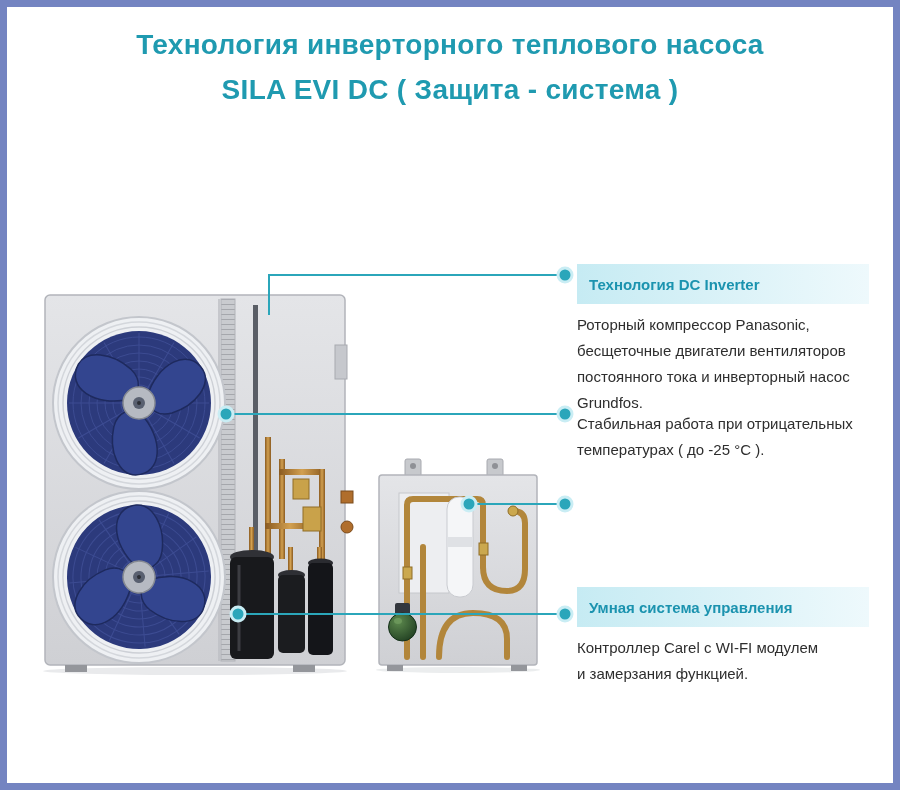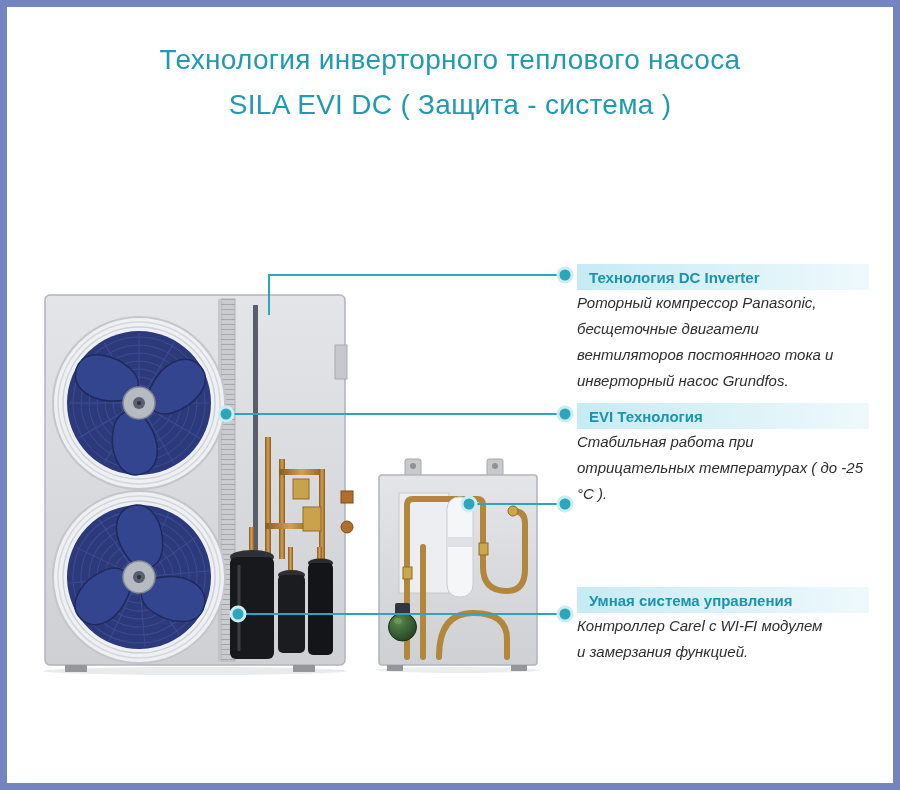--- a/index.html
+++ b/index.html
@@ -9,48 +9,48 @@
   .canvas {
     position:relative;
     width:900px; height:790px;
     background:#ffffff;
     border:7px solid #7484c1;
     overflow:hidden;
   }
 
   .title {
     position:absolute;
-    top:30px; left:0;
+    top:15px; left:0;
     width:100%;
     text-align:center;
     color:#1f9ab0;
-    font-weight:normal;
+    font-weight:bold;
     font-size:28px;
     line-height:45px;
     letter-spacing:0.3px;
   }
 
   .diagram-svg { position:absolute; left:0; top:0; }
 
   .callout { position:absolute; left:570px; width:292px; }
   .callout-label {
-    height:26px;
+    height:40px;
     display:flex; align-items:center;
     padding-left:12px;
     background:linear-gradient(to right, #c6ebf3, #eef9fc);
     color:#1b93af;
     font-weight:bold;
     font-size:15px;
     white-space:nowrap;
   }
   .callout-text {
+    margin-top:8px;
     font-size:15px;
     line-height:26px;
     color:#2e2e2e;
-    font-style:italic;
   }
 </style>
 </head>
 <body>
 
 <div class="canvas">
 
   <div class="title">
     <div>Технология инверторного теплового насоса</div>
     <div>SILA EVI DC ( Защита - система )</div>
@@ -206,21 +206,20 @@
       <circle cx="231" cy="607" r="7"></circle>
     </g>
   </svg>
 
   <div class="callout" style="top:257px">
     <div class="callout-label">Технология DC Inverter</div>
     <div class="callout-text">Роторный компрессор Panasonic, бесщеточные двигатели вентиляторов постоянного тока и инверторный насос Grundfos.</div>
   </div>
 
   <div class="callout" style="top:396px">
-    <div class="callout-label">EVI Технология</div>
     <div class="callout-text">Стабильная работа при отрицательных температурах ( до -25 °C ).</div>
   </div>
 
   <div class="callout" style="top:486px">
   </div>
 
   <div class="callout" style="top:580px">
     <div class="callout-label">Умная система управления</div>
     <div class="callout-text" style="max-width:250px">Контроллер Carel с WI-FI модулем и замерзания функцией.</div>
   </div>

